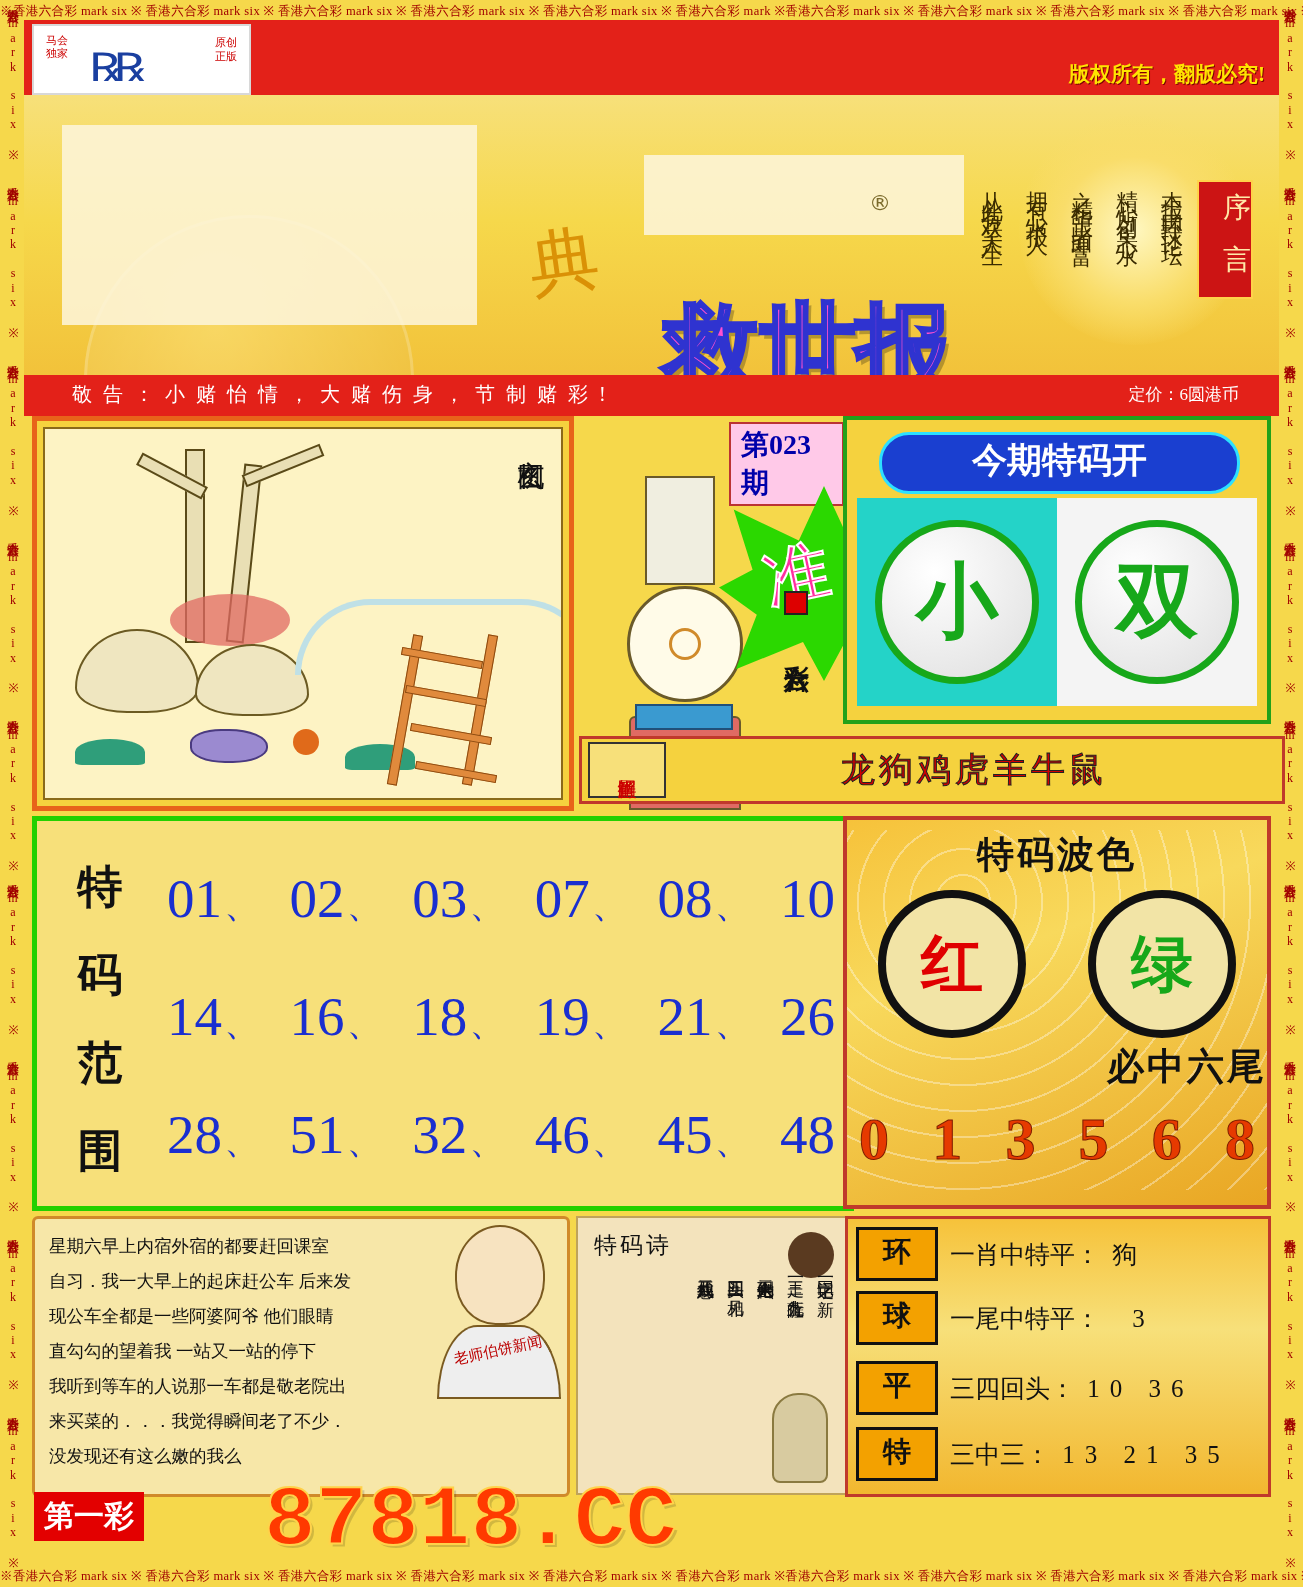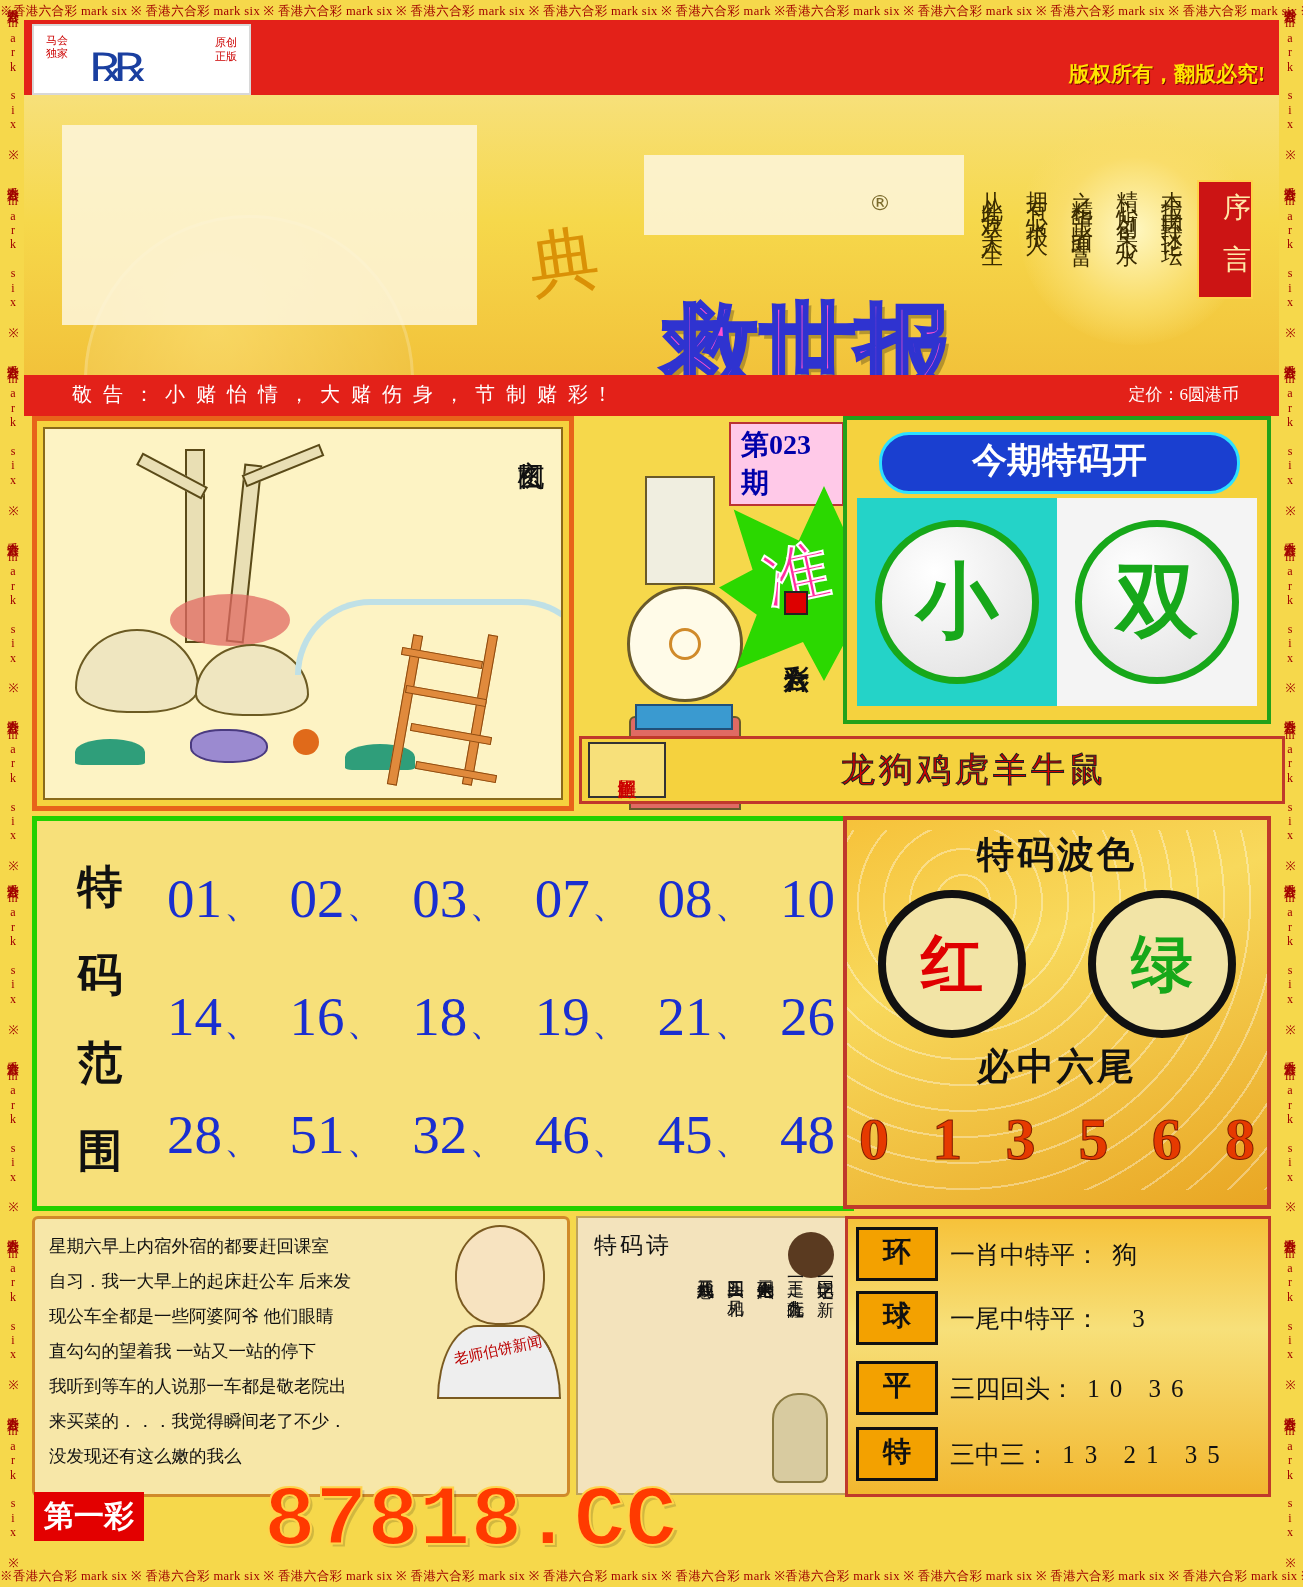--- a/index.html
+++ b/index.html
@@ -116,21 +116,21 @@
   .wave-box{position:absolute;right:8px;top:400px;width:420px;height:385px;border:4px solid #c0392b;
     background:linear-gradient(160deg,#f6c23a 0%,#f8d95c 35%,#e9a623 100%);overflow:hidden;}
   .wave-box .swirl{position:absolute;width:520px;height:360px;left:-40px;top:10px;
     background:repeating-radial-gradient(circle at 30% 20%,rgba(255,255,255,.35) 0 2px,rgba(255,255,255,0) 2px 26px);}
   .wave-title{position:absolute;left:0;right:0;top:10px;text-align:center;font-size:37px;font-weight:bold;color:#111;font-family:"Liberation Serif",serif;letter-spacing:3px;}
   .wave-balls{position:absolute;left:0;right:0;top:70px;display:flex;justify-content:space-around;}
   .wball{width:132px;height:132px;border-radius:50%;border:8px solid #111;background:#f2e4a6;display:flex;align-items:center;justify-content:center;}
   .wball span{font-size:62px;font-weight:bold;font-family:"Liberation Serif",serif;}
   .wball.red span{color:#e00000;}
   .wball.green span{color:#17a81a;}
-  .wave-sub{position:absolute;left:0;right:0;top:222px;text-align:center;font-size:37px;font-weight:bold;color:#111;font-family:"Liberation Serif",serif;letter-spacing:3px;}
+  .wave-sub{position:absolute;left:0;right:0;top:222px;text-align:right;font-size:37px;font-weight:bold;color:#111;font-family:"Liberation Serif",serif;letter-spacing:3px;}
   .tails{position:absolute;left:12px;right:12px;top:285px;display:flex;justify-content:space-between;}
   .tails span{font-size:60px;font-weight:bold;color:#e63a00;font-family:"Liberation Serif",serif;-webkit-text-stroke:1px #7a1a00;}
 
   
   .story-box{position:absolute;left:8px;top:800px;width:532px;height:275px;background:#f7e7a8;border:3px solid #d08a2a;border-radius:6px;overflow:hidden;}
   .story-text{position:absolute;left:14px;top:10px;width:390px;font-size:17.5px;line-height:35px;color:#111;font-family:"Liberation Serif",serif;}
   .story-face{position:absolute;right:10px;top:6px;width:120px;height:150px;}
   .face{position:absolute;left:18px;top:0;width:86px;height:96px;border-radius:50% 50% 45% 45%;background:#f7e3c0;border:2px solid #7a5a20;}
   .fan{position:absolute;left:0;top:100px;width:120px;height:70px;background:conic-gradient(from 200deg at 50% 100%,#fff 0 60deg,#eee 60deg 120deg);
     border:2px solid #7a5a20;border-radius:60px 60px 0 0 /110px 110px 0 0;}

